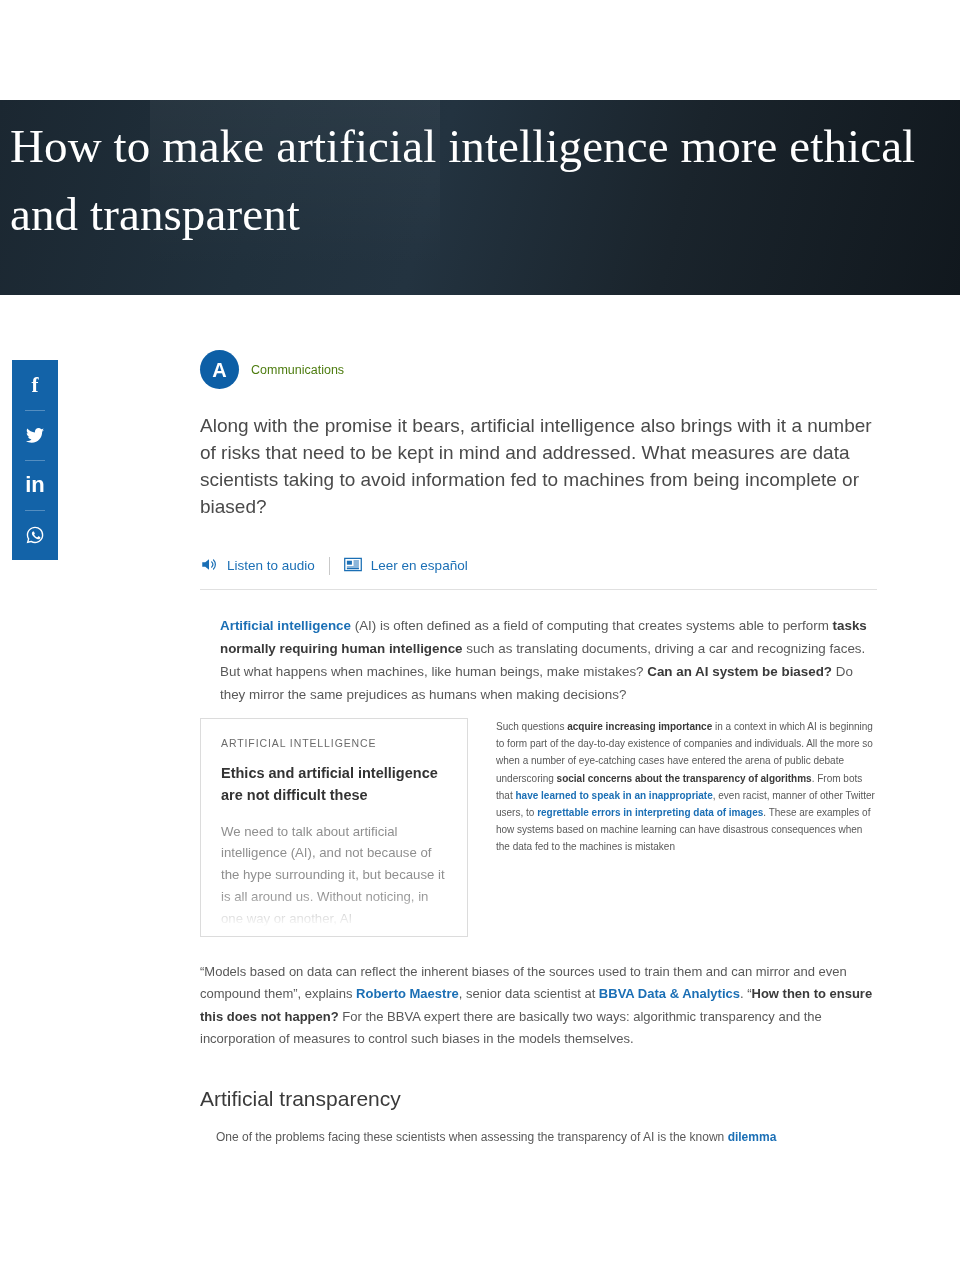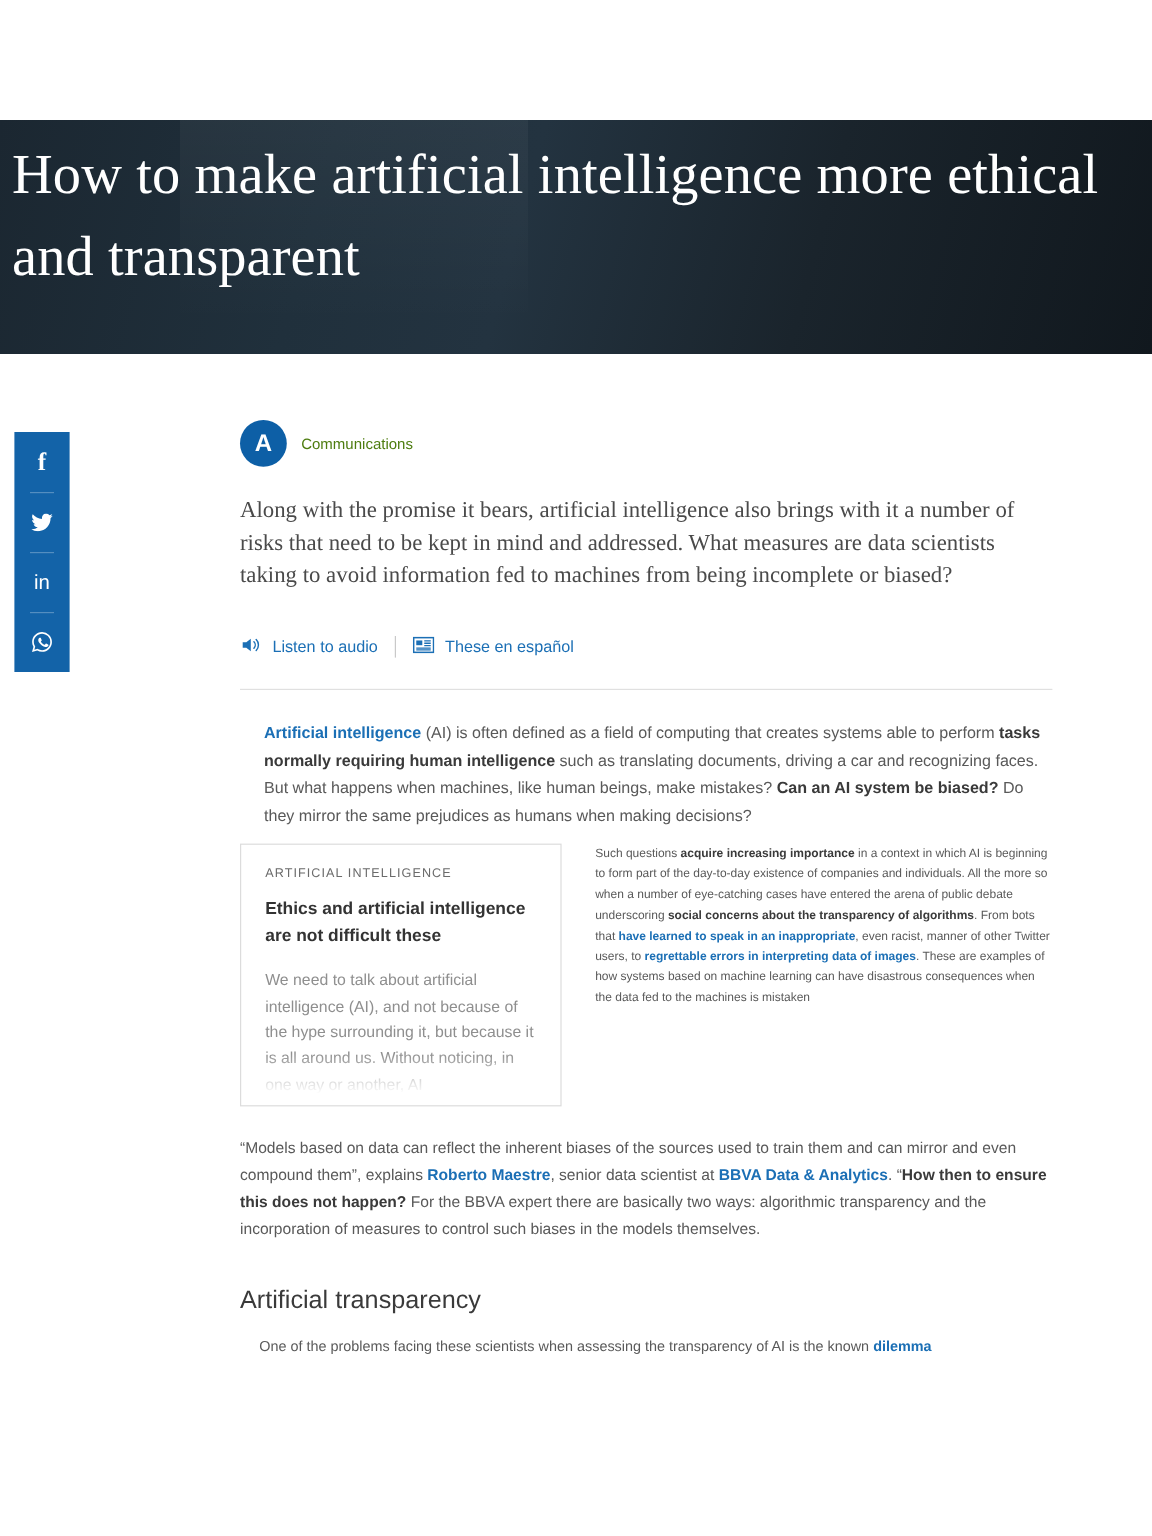--- a/index.html
+++ b/index.html
@@ -81,22 +81,22 @@
   }
   .share-btn svg { display: block; }
   .share-glyph {
     font-family: "Liberation Serif", serif;
     font-size: 21px;
     font-weight: 700;
     line-height: 1;
   }
   .share-glyph.in {
     font-family: "Liberation Sans", sans-serif;
-    font-size: 17px;
-    font-weight: 400;
+    font-size: 22px;
+    font-weight: 700;
   }
 
   
   .article {
     position: absolute;
     left: 200px;
     top: 350px;
     width: 677px;
   }
 
@@ -124,28 +124,27 @@
     font-size: 12.5px;
     color: #4d7c0f;
   }
 
   .standfirst {
     font-size: 19px;
     line-height: 1.42;
     color: #4a4a4a;
     margin: 0 0 36px 0;
     font-weight: 400;
-    font-family: Liberation Serif, serif;
   }
 
   .tools {
     display: flex;
     align-items: center;
     gap: 14px;
-    padding-bottom: 26px;
+    padding-bottom: 14px;
     border-bottom: 1px solid #e0e0e0;
     margin-bottom: 24px;
   }
   .tool {
     display: flex;
     align-items: center;
     gap: 9px;
     color: #1b6fb5;
     font-size: 13.5px;
     cursor: pointer;
@@ -288,21 +287,21 @@
     </div>
     <div class="tool-sep"></div>
     <div class="tool">
       <span>
         <svg width="18" height="15" viewBox="0 0 20 16" aria-hidden="true">
           <rect x="0.8" y="1.2" width="18.4" height="13.6" fill="none" stroke="#1b6fb5" stroke-width="1.4"></rect>
           <rect x="3.2" y="3.8" width="5.6" height="4.4" fill="#1b6fb5"></rect>
           <path stroke="#1b6fb5" stroke-width="1.2" d="M10.6 4.2h6M10.6 6.4h6M10.6 8.6h6M3.2 10.8h13.4M3.2 12.6h13.4"></path>
         </svg>
       </span>
-      <span>These en español</span>
+      <span>Leer en español</span>
     </div>
   </div>
 
   <div class="body-text">
     <p>
       <span class="lnk-b">Artificial intelligence</span><span> (AI) is often defined as a field of computing that creates systems able to perform </span><span class="bld">tasks normally requiring human intelligence</span><span> such as translating documents, driving a car and recognizing faces. But what happens when machines, like human beings, make mistakes? </span><span class="bld">Can an AI system be biased?</span><span> Do they mirror the same prejudices as humans when making decisions?</span>
     </p>
   </div>
 
   <div class="split">

